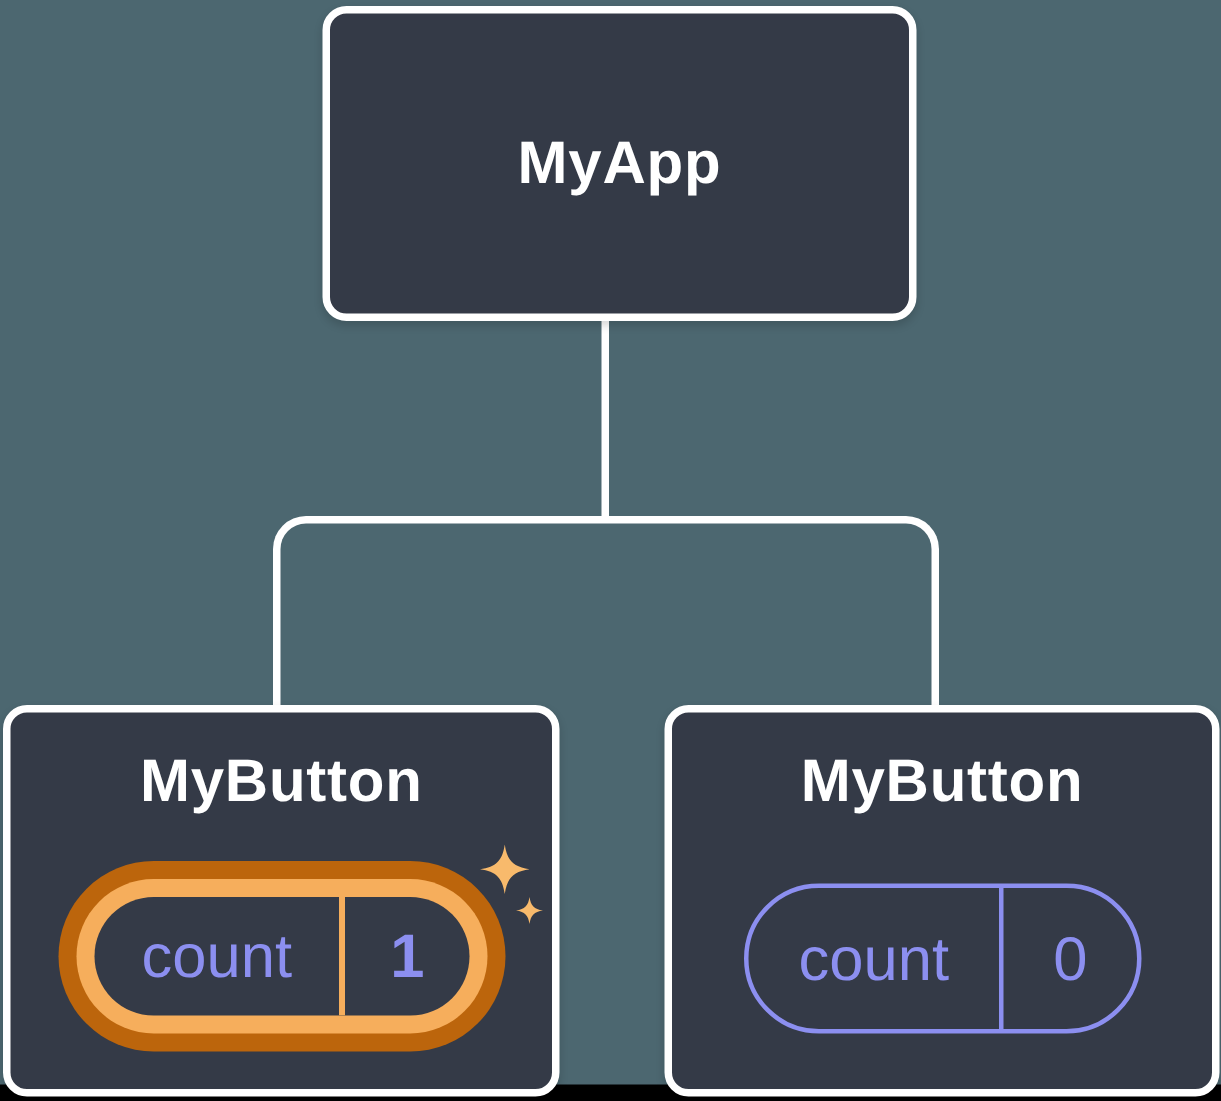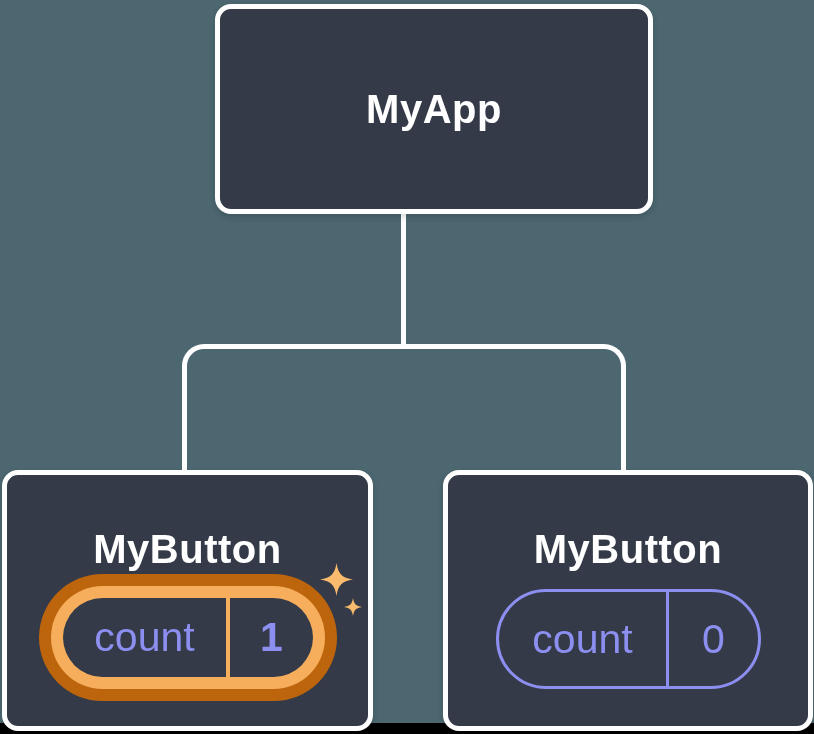--- a/index.html
+++ b/index.html
@@ -20,29 +20,29 @@
   .connector-stem{position:absolute;left:401px;top:212px;width:5px;height:136px;background:var(--node-border);}
   .connector-bracket{
     position:absolute;left:182px;top:344px;width:444px;height:126px;box-sizing:border-box;
     border:5px solid var(--node-border);border-bottom:none;border-radius:22px 22px 0 0;
   }
   .node{
     position:absolute;box-sizing:border-box;background:var(--node-fill);
     border:5px solid var(--node-border);border-radius:16px;
     box-shadow:0 3px 6px rgba(0,0,0,0.15);
   }
-  #node-root{left:215px;top:4px;width:438px;height:210px;}
+  #node-root{left:215px;top:4px;width:396px;height:210px;}
   #node-left{left:2px;top:470px;width:371px;height:261px;}
   #node-right{left:443px;top:470px;width:370px;height:261px;}
   .node-label{
     position:absolute;left:0;right:0;text-align:center;color:#fff;
     font-size:40px;font-weight:600;line-height:44px;letter-spacing:0.5px;
   }
   #node-root .node-label{top:78px;}
-  #node-left .node-label,#node-right .node-label{top:52px;}
+  #node-left .node-label,#node-right .node-label{top:24px;}
 
   
   .pill-highlight{
     position:absolute;left:32px;top:99px;width:298px;height:127px;
     box-sizing:border-box;background:var(--orange-dark);border-radius:999px;padding:12px;
   }
   .pill-mid{width:100%;height:100%;box-sizing:border-box;background:var(--orange-light);border-radius:999px;padding:12px;}
   .pill-core{
     width:100%;height:100%;background:var(--node-fill);border-radius:999px;
     display:flex;align-items:stretch;overflow:hidden;

